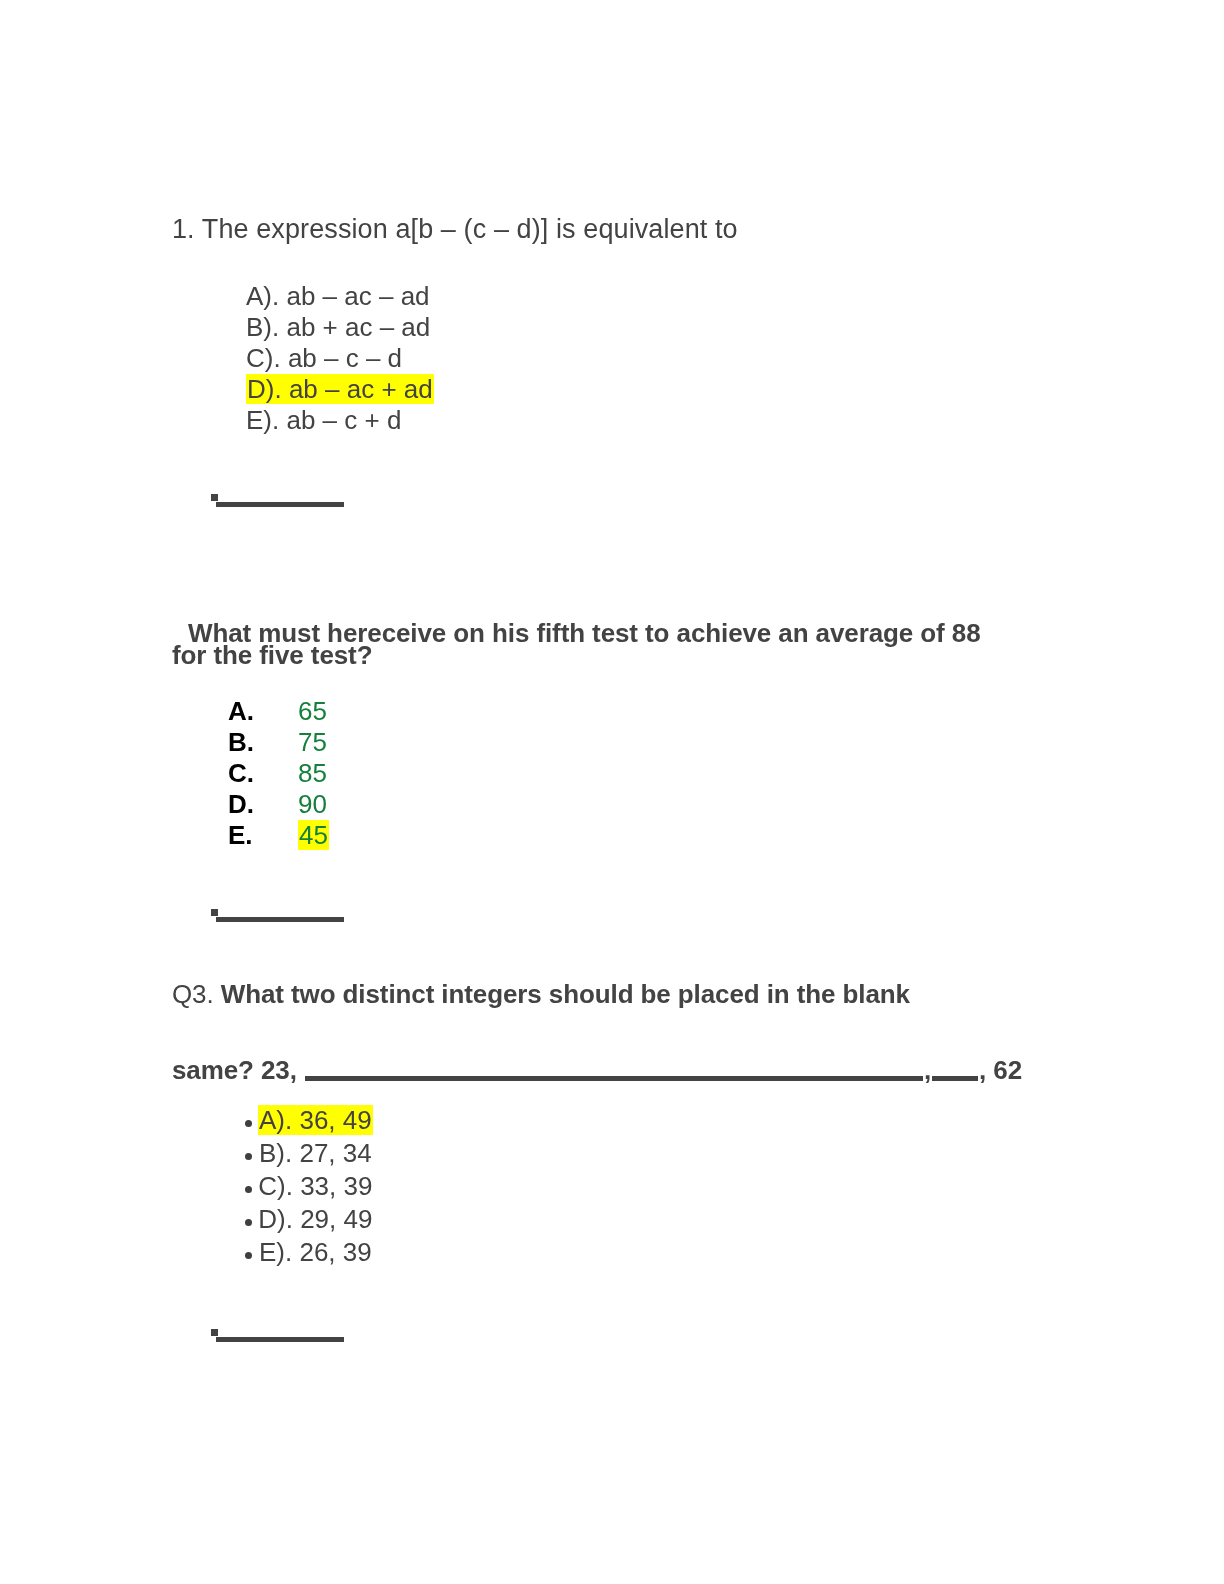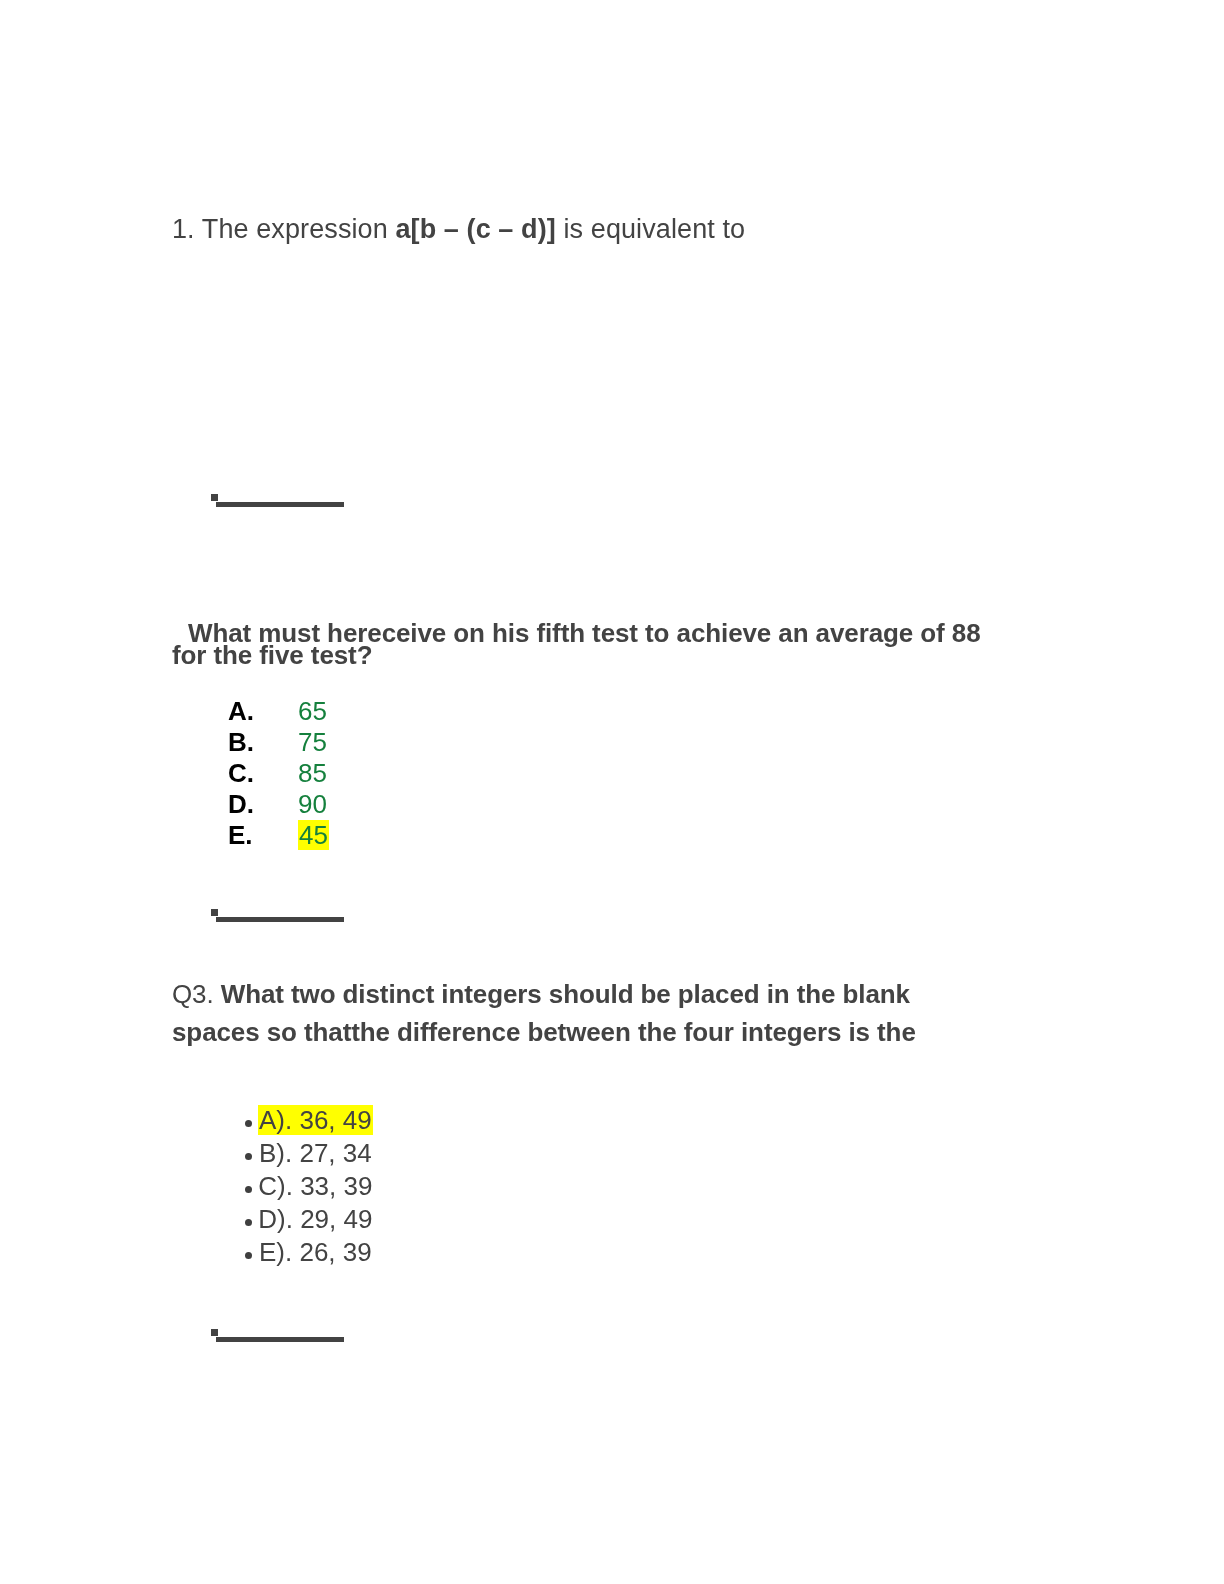--- a/index.html
+++ b/index.html
@@ -24,21 +24,21 @@
 
   
   .qstem {
     position: absolute;
     font-size: 27px;
     line-height: 39px;
     color: #434343;
     letter-spacing: 0.1px;
     white-space: nowrap;
   }
-  .bold { font-weight: bold; }
+  .bold { font-weight: normal; }
 
   .stem-bold {
     position: absolute;
     font-size: 26px;
     line-height: 39px;
     font-weight: bold;
     color: #434343;
     letter-spacing: -0.1px;
   }
   .stem-bold .qlabel {
@@ -128,20 +128,37 @@
 </style>
 </head>
 <body>
 
 <div class="page">
 
   <div class="qstem" style="left:172px; top:210px;">
     <span>1. The expression </span><span class="bold">a[b – (c – d)]</span><span> is equivalent to</span>
   </div>
 
+  <div class="opts" style="left:246px; top:281px;">
+    <div class="opt-row">
+      <span>A). ab – ac – ad</span>
+    </div>
+    <div class="opt-row">
+      <span>B). ab + ac – ad</span>
+    </div>
+    <div class="opt-row">
+      <span>C). ab – c – d</span>
+    </div>
+    <div class="opt-row">
+      <span class="hl">D). ab – ac + ad</span>
+    </div>
+    <div class="opt-row">
+      <span>E). ab – c + d</span>
+    </div>
+  </div>
 
   <div class="divider" style="left:211px; top:491px;">
     <span class="sq"></span>
     <span class="rule"></span>
   </div>
 
   <div class="stem-bold" style="left:188px; top:598px; width:860px;margin-top:16px;">
     <span>What must hereceive on his fifth test to achieve an average of 88</span>
   </div>
   <div class="stem-bold" style="left:172px; top:636px; width:860px;">
@@ -168,22 +185,22 @@
 
   <div class="divider" style="left:211px; top:906px;">
     <span class="sq"></span>
     <span class="rule"></span>
   </div>
 
   <div class="stem-bold" style="left:172px; top:975px; width:880px;">
     <span class="qlabel">Q3.</span>
     <span>What two distinct integers should be placed in the blank</span>
   </div>
-  <div class="stem-bold" style="left:172px; top:1013px; width:900px;">
-    <span>spaces so thatthe difference between the four integers is the</span>
+  <div class="stem-bold" style="left:172px; top:1051px; width:1000px; white-space:nowrap;">
+    <span>same? 23, </span><span class="blank-long"></span><span>,</span><span class="blank-short"></span><span>, 62</span>
   </div>
 
   <div class="opts opts-bul" style="left:243px; top:1105px;text-align:center;">
     <div class="opt-row">
       <span class="bullet"></span>
       <span class="hl">A). 36, 49</span>
     </div>
     <div class="opt-row">
       <span class="bullet"></span>
       <span>B). 27, 34</span>

